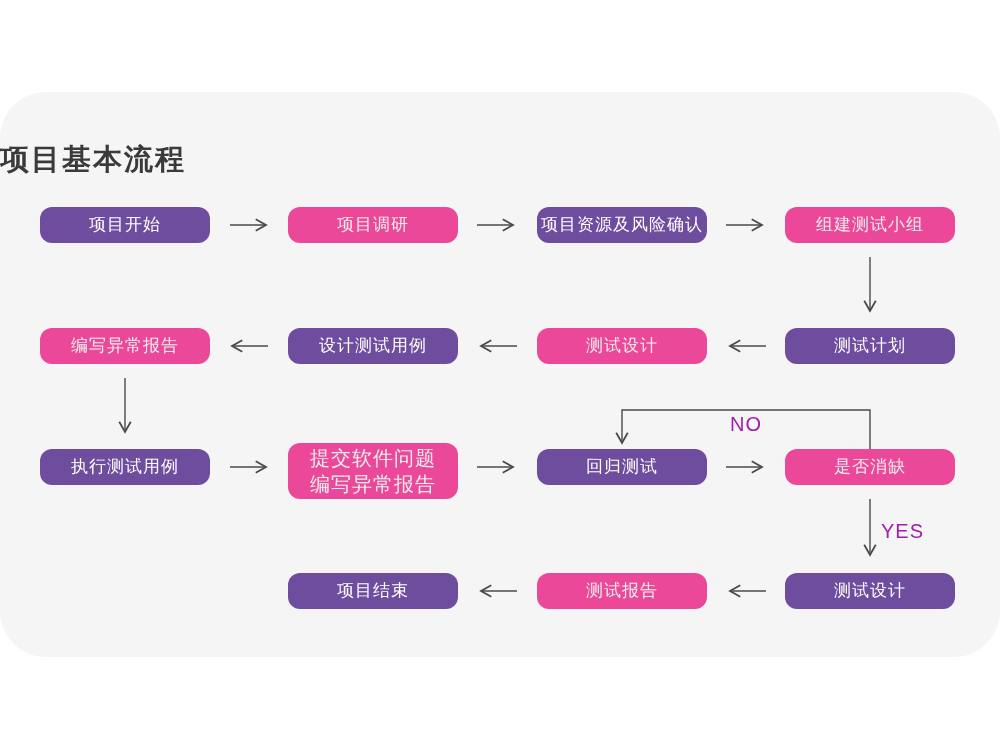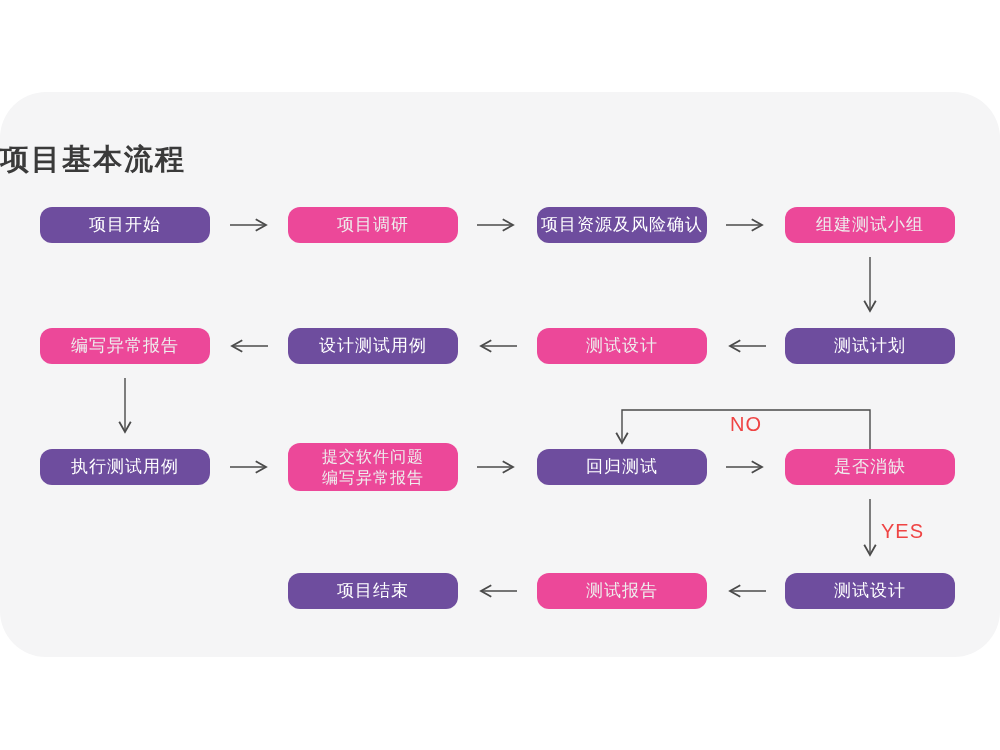--- a/index.html
+++ b/index.html
@@ -33,30 +33,30 @@
     display: flex; align-items: center; justify-content: center;
     border-radius: 12px;
     font-size: 17px;
     letter-spacing: 1px;
     text-align: center;
     white-space: pre-line;
     line-height: 1.32;
   }
   .node.purple { background: #6e4d9e; color: #ffffff; }
   .node.gray   { background: #ec4899; color: #eeeeee; }
-  .node.tall   { height: 48px; font-size: 16px; }
+  .node.tall   { height: 56px; font-size: 20px; }
   svg.connectors {
     position: absolute; left: 0; top: 0;
     width: 1000px; height: 750px;
     pointer-events: none;
   }
   .flow-label {
     position: absolute;
     font-size: 20px;
-    color: #ef4444;
+    color: #a21caf;
     letter-spacing: 1px;
   }
   .flow-label.no  { left: 700px; top: 413px; width: 92px; text-align: center; }
   .flow-label.yes { left: 881px; top: 520px; }
 </style>
 </head>
 <body>
 
 <div class="card"></div>
 

